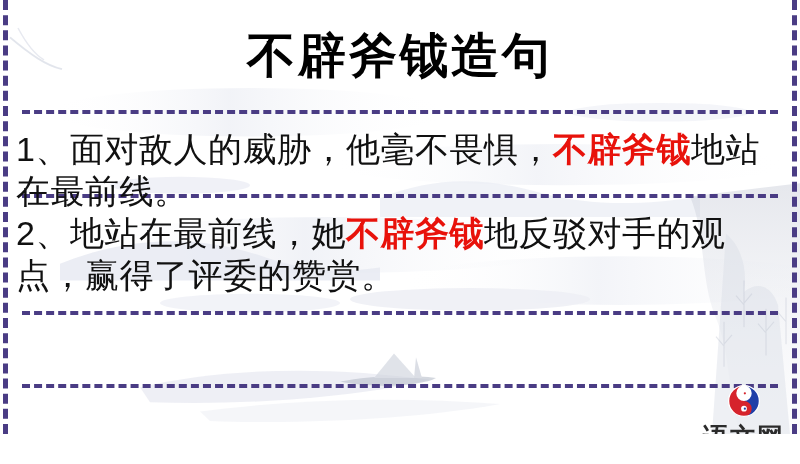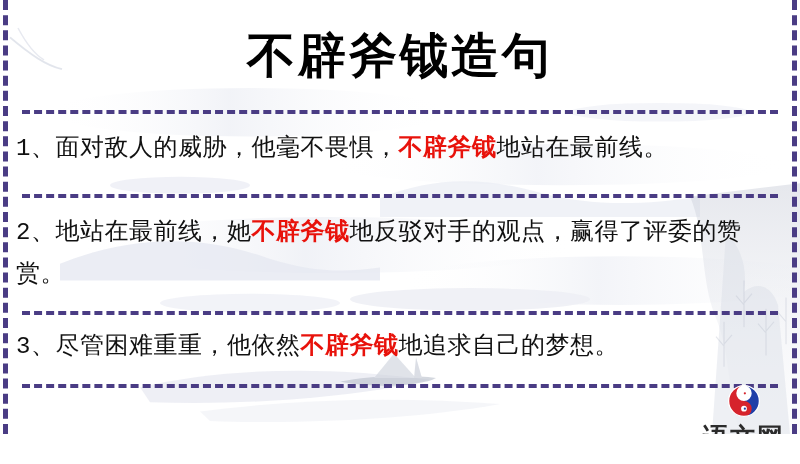--- a/index.html
+++ b/index.html
@@ -80,22 +80,22 @@
   .hrule.r2 { top: 194px; }
   .hrule.r3 { top: 311px; }
   .hrule.r4 { top: 384px; }
 
   
   .sentence {
     position: absolute;
     left: 16px;
     right: 26px;
     z-index: 4;
-    font-family: Liberation Mono, monospace;
-    font-size: 24px;
+    font-family: Liberation Sans, sans-serif;
+    font-size: 34px;
     line-height: 42px;
     color: #111111;
     letter-spacing: 0.5px;
     text-align: left;
   }
   .sentence .hl {
     color: #e8120b;
     font-weight: bold;
   }
   .s1 { top: 128px; }
@@ -195,21 +195,20 @@
     <div class="title">不辟斧钺造句</div>
   </div>
 
   <div class="hrule r1"></div>
   <div class="hrule r2"></div>
   <div class="hrule r3"></div>
   <div class="hrule r4"></div>
 
   <div class="sentence s1"><span>1、</span><span>面对敌人的威胁，他毫不畏惧，</span><span class="hl">不辟斧钺</span><span>地站在最前线。</span></div>
   <div class="sentence s2"><span>2、</span><span>地站在最前线，她</span><span class="hl">不辟斧钺</span><span>地反驳对手的观点，赢得了评委的赞赏。</span></div>
-  <div class="sentence s3"><span>3、</span><span>尽管困难重重，他依然</span><span class="hl">不辟斧钺</span><span>地追求自己的梦想。</span></div>
 
   <div class="logo">
     <span class="logo-mark">
       <svg viewBox="0 0 64 64" xmlns="http://www.w3.org/2000/svg">
         <circle cx="32" cy="32" r="29" fill="#ffffff"></circle>
         <path d="M32 3 A29 29 0 0 1 32 61 A14.5 14.5 0 0 1 32 32 A14.5 14.5 0 0 0 32 3 Z" fill="#1f3fa8"></path>
         <path d="M32 3 A29 29 0 0 0 32 61 A14.5 14.5 0 0 0 32 32 A14.5 14.5 0 0 1 32 3 Z" fill="#d6232c"></path>
         <circle cx="32" cy="17.5" r="5.4" fill="#ffffff"></circle>
         <circle cx="32" cy="46.5" r="5.4" fill="#ffffff"></circle>
         <circle cx="33.6" cy="17.5" r="2.1" fill="#d6232c"></circle>

